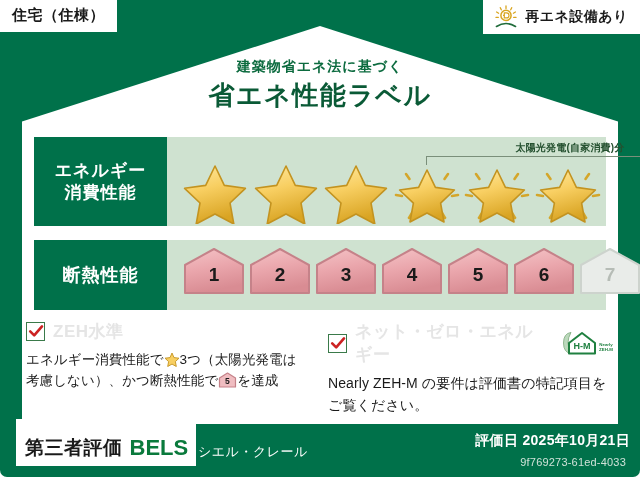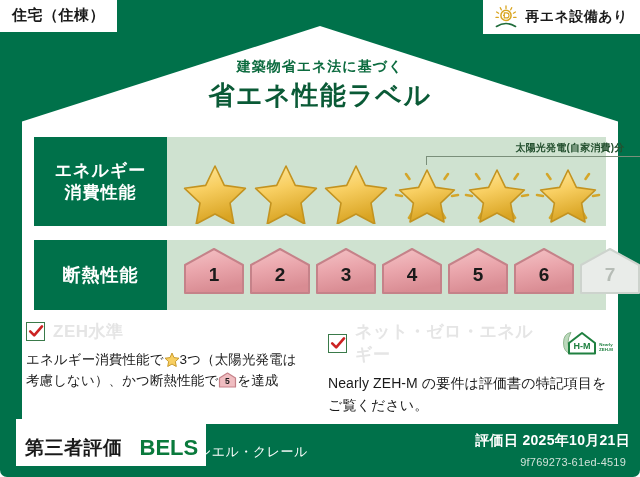--- a/index.html
+++ b/index.html
@@ -143,21 +143,21 @@
   .inline-star { display:inline-block; width: 16px; height: 15px; vertical-align: -3px; }
   .inline-badge {
     display: inline-block; width: 19px; height: 16px; vertical-align: -3px;
   }
   .zehm-logo { width: 58px; height: 26px; display:block; }
 
   
   .footer-tag {
     position: absolute; left: 16px; bottom: 11px;
     background: #fff; padding: 16px 8px 5px 9px;
-    display: flex; align-items: center; gap: 17px;
+    display: flex; align-items: center; gap: 7px;
     z-index: 5;
   }
   .footer-tag .f1 { font-size: 19px; font-weight: bold; color: #1a1a1a; letter-spacing: 0.5px; }
   .footer-tag .bels { font-size: 22px; font-weight: bold; color: #0a7a3c; letter-spacing: 0px; }
   .footer-bldg {
     position: absolute; left: 198px; bottom: 16px;
     font-size: 13px; color: #ffffff; letter-spacing: 0.5px;
     z-index: 5;
   }
   .footer-date {
@@ -382,15 +382,15 @@
 
   <div class="footer-tag">
     <span class="f1">第三者評価</span>
     <span class="bels">BELS</span>
   </div>
   <div class="footer-bldg">シエル・クレール</div>
   <div class="footer-date">
     <span>評価日</span>
     <span>2025年10月21日</span>
   </div>
-  <div class="footer-id">9f769273-61ed-4519</div>
+  <div class="footer-id">9f769273-61ed-4033</div>
 
 </div>
 
 </body></html>

